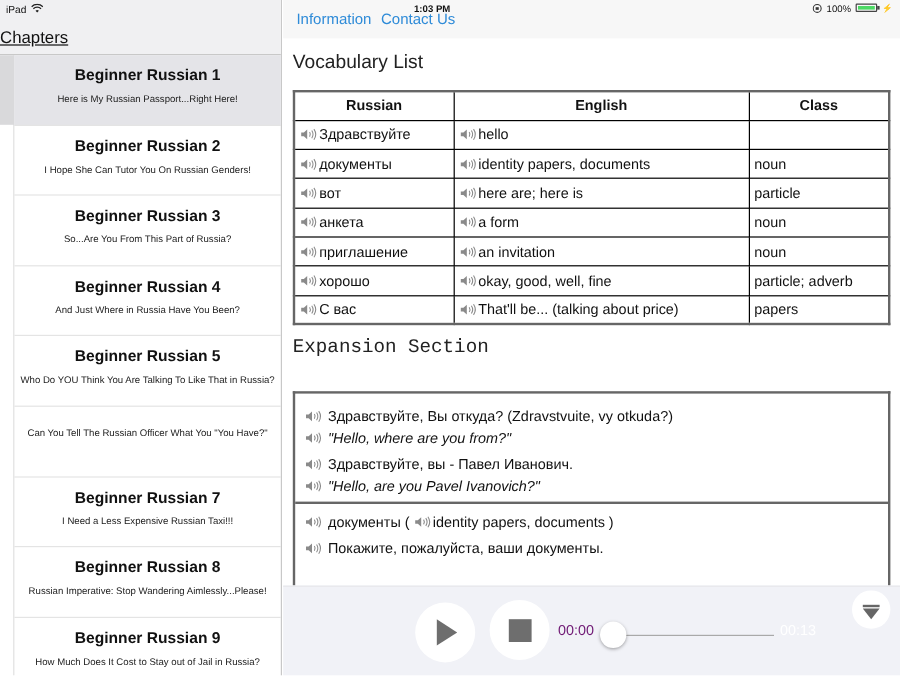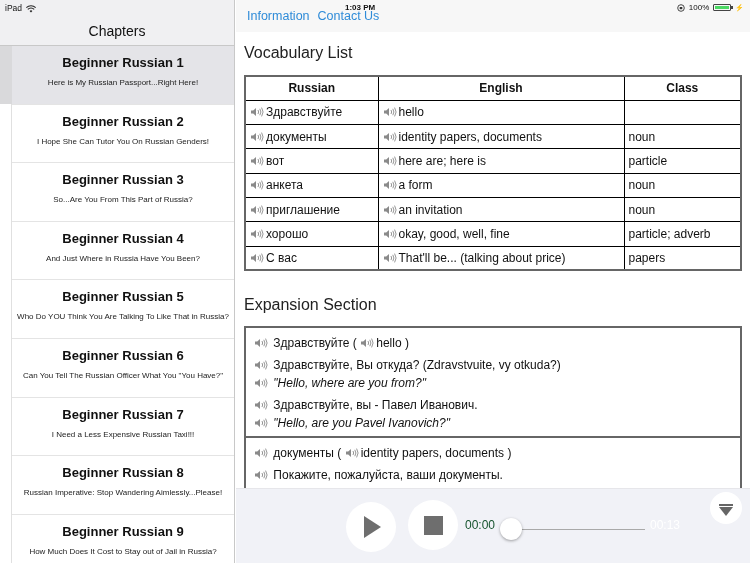--- a/index.html
+++ b/index.html
@@ -1,31 +1,31 @@
 <!DOCTYPE html>
 <html><head>
 <meta charset="utf-8">
 <style>
   * { box-sizing: border-box; margin: 0; padding: 0; }
   html, body { width: 750px; height: 563px; overflow: hidden; background: #fff; font-family: "Liberation Sans", sans-serif; color: #111; }
   #root { position: relative; width: 750px; height: 563px; }
 
   
   .status-bar { position: absolute; top: 0; left: 0; width: 750px; height: 14px; font-size: 8.5px; z-index: 5; }
-  .status-left { position: absolute; left: 5px; top: 3px; display: flex; align-items: flex-end; gap: 4px; }
+  .status-left { position: absolute; left: 5px; top: 3px; display: flex; align-items: flex-start; gap: 4px; }
   .status-time { position: absolute; left: 345px; top: 3px; font-weight: bold; font-size: 8px; }
-  .status-right { position: absolute; right: 6px; top: 3px; display: flex; align-items: center; gap: 4px; font-size: 8px; }
+  .status-right { position: absolute; right: 6px; top: 3px; display: flex; align-items: flex-start; gap: 4px; font-size: 8px; }
   .battery { width: 18px; height: 7px; border: 1px solid #444; border-radius: 1px; padding: 1px; position: relative; }
   .battery-fill { width: 100%; height: 100%; background: #4cd964; }
   .battery::after { content: ""; position: absolute; right: -3px; top: 1px; width: 2px; height: 3px; background: #444; }
 
   
   .sidebar { position: absolute; left: 0; top: 0; width: 235px; height: 563px; background: #fff; border-right: 1px solid #c8c8c8; }
   .sidebar-header { height: 46px; background: #f0f0f2; border-bottom: 1px solid #c8c8c8; position: relative; }
-  .sidebar-title { position: absolute; left: 0; right: 0; top: 23px; text-align: center; font-size: 14px; color: #111; }
+  .sidebar-title { position: absolute; left: 0; right: 0; top: 23px; font-size: 14px; color: #111; text-decoration: underline; }
   .sidebar-gutter { position: absolute; left: 0; top: 46px; width: 12px; height: 517px; background: #fff; border-right: 1px solid #e0e0e0; }
   .sidebar-gutter-sel { position: absolute; left: 0; top: 46px; width: 12px; height: 58px; background: #d9d9db; }
   .chapter-list { position: absolute; left: 12px; top: 46px; width: 222px; }
   .chapter { height: 58.6px; border-bottom: 1px solid #e4e4e4; text-align: center; padding-top: 9px; cursor: pointer; }
   .chapter.selected { background: #e4e4e8; }
   .chapter-title { font-size: 13px; font-weight: bold; color: #111; }
   .chapter-sub { font-size: 8px; color: #222; margin-top: 8px; white-space: nowrap; }
 
   
   .main { position: absolute; left: 236px; top: 0; width: 514px; height: 563px; padding-left: 15px; }
@@ -50,21 +50,21 @@
   .exp-line.gap { margin-top: 4px; }
   .exp-line .it { font-style: italic; }
 
   
   .player { position: absolute; left: 0; top: 488px; width: 514px; height: 75px; background: #f1f2f7; border-top: 1px solid #e6e6ea; }
   .pbtn { position: absolute; width: 50px; height: 50px; border-radius: 50%; background: #fff; cursor: pointer; }
   .play-btn { left: 110px; top: 13px; }
   .stop-btn { left: 172px; top: 11px; }
   .play-tri { position: absolute; left: 18px; top: 14px; width: 0; height: 0; border-top: 11px solid transparent; border-bottom: 11px solid transparent; border-left: 17px solid #6e6e6e; }
   .stop-sq { position: absolute; left: 16px; top: 16px; width: 19px; height: 19px; background: #6e6e6e; }
-  .time-cur { position: absolute; left: 229px; top: 29px; font-size: 12px; color: #14532d; }
+  .time-cur { position: absolute; left: 229px; top: 29px; font-size: 12px; color: #701a75; }
   .track { position: absolute; left: 272px; top: 40px; width: 137px; height: 1px; background: #a9a9a9; }
   .thumb { position: absolute; left: 264px; top: 29px; width: 22px; height: 22px; border-radius: 50%; background: #fff; box-shadow: 0 1px 3px rgba(0,0,0,0.35); cursor: pointer; }
   .time-total { position: absolute; left: 414px; top: 29px; font-size: 12px; color: #fff; }
   .collapse-btn { position: absolute; left: 474px; top: 3px; width: 32px; height: 32px; border-radius: 50%; background: #fff; cursor: pointer; }
   .collapse-bar { position: absolute; left: 9px; top: 12px; width: 14px; height: 2px; background: #666; }
   .collapse-tri { position: absolute; left: 9px; top: 15px; width: 0; height: 0; border-left: 7px solid transparent; border-right: 7px solid transparent; border-top: 9px solid #666; }
 </style>
 </head>
 <body>
 
@@ -91,21 +91,20 @@
         </div>
         <div class="chapter">
           <div class="chapter-title">Beginner Russian 4</div>
           <div class="chapter-sub">And Just Where in Russia Have You Been?</div>
         </div>
         <div class="chapter">
           <div class="chapter-title">Beginner Russian 5</div>
           <div class="chapter-sub">Who Do YOU Think You Are Talking To Like That in Russia?</div>
         </div>
         <div class="chapter">
-          <div class="chapter-title">Beginner Russian 6</div>
           <div class="chapter-sub">Can You Tell The Russian Officer What You "You Have?"</div>
         </div>
         <div class="chapter">
           <div class="chapter-title">Beginner Russian 7</div>
           <div class="chapter-sub">I Need a Less Expensive Russian Taxi!!!</div>
         </div>
         <div class="chapter">
           <div class="chapter-title">Beginner Russian 8</div>
           <div class="chapter-sub">Russian Imperative: Stop Wandering Aimlessly...Please!</div>
         </div>
@@ -241,34 +240,23 @@
                   <path d="M1 3.5 H3.2 L6 1 V9 L3.2 6.5 H1 Z" fill="#8a8a8a"></path>
                   <path d="M8 3 Q9.3 5 8 7" stroke="#8a8a8a" stroke-width="0.9" fill="none"></path>
                   <path d="M9.8 1.8 Q12 5 9.8 8.2" stroke="#8a8a8a" stroke-width="0.9" fill="none"></path>
                   <path d="M11.6 0.6 Q14.6 5 11.6 9.4" stroke="#8a8a8a" stroke-width="0.9" fill="none"></path>
                 </svg><span>That'll be... (talking about price)</span></td>
               <td>papers</td>
             </tr>
           </tbody>
       </table>
 
-      <div class="section-title" style="top:264px;">Expansion Section</div>
+      <div class="section-title" style="top:248px;font-family:Liberation Mono, monospace;">Expansion Section</div>
       <div class="expansion" id="expansion">
           <div class="exp-group">
-            <div class="exp-line"><svg class="spk" viewBox="0 0 15 10">
-                <path d="M1 3.5 H3.2 L6 1 V9 L3.2 6.5 H1 Z" fill="#8a8a8a"></path>
-                <path d="M8 3 Q9.3 5 8 7" stroke="#8a8a8a" stroke-width="0.9" fill="none"></path>
-                <path d="M9.8 1.8 Q12 5 9.8 8.2" stroke="#8a8a8a" stroke-width="0.9" fill="none"></path>
-                <path d="M11.6 0.6 Q14.6 5 11.6 9.4" stroke="#8a8a8a" stroke-width="0.9" fill="none"></path>
-              </svg> <span>Здравствуйте</span> ( <svg class="spk" viewBox="0 0 15 10">
-                <path d="M1 3.5 H3.2 L6 1 V9 L3.2 6.5 H1 Z" fill="#8a8a8a"></path>
-                <path d="M8 3 Q9.3 5 8 7" stroke="#8a8a8a" stroke-width="0.9" fill="none"></path>
-                <path d="M9.8 1.8 Q12 5 9.8 8.2" stroke="#8a8a8a" stroke-width="0.9" fill="none"></path>
-                <path d="M11.6 0.6 Q14.6 5 11.6 9.4" stroke="#8a8a8a" stroke-width="0.9" fill="none"></path>
-              </svg><span>hello</span> )</div>
             <div class="exp-line gap"><svg class="spk" viewBox="0 0 15 10">
                 <path d="M1 3.5 H3.2 L6 1 V9 L3.2 6.5 H1 Z" fill="#8a8a8a"></path>
                 <path d="M8 3 Q9.3 5 8 7" stroke="#8a8a8a" stroke-width="0.9" fill="none"></path>
                 <path d="M9.8 1.8 Q12 5 9.8 8.2" stroke="#8a8a8a" stroke-width="0.9" fill="none"></path>
                 <path d="M11.6 0.6 Q14.6 5 11.6 9.4" stroke="#8a8a8a" stroke-width="0.9" fill="none"></path>
               </svg> <span class="">Здравствуйте, Вы откуда? (Zdravstvuite, vy otkuda?)</span></div>
             <div class="exp-line"><svg class="spk" viewBox="0 0 15 10">
                 <path d="M1 3.5 H3.2 L6 1 V9 L3.2 6.5 H1 Z" fill="#8a8a8a"></path>
                 <path d="M8 3 Q9.3 5 8 7" stroke="#8a8a8a" stroke-width="0.9" fill="none"></path>
                 <path d="M9.8 1.8 Q12 5 9.8 8.2" stroke="#8a8a8a" stroke-width="0.9" fill="none"></path>

